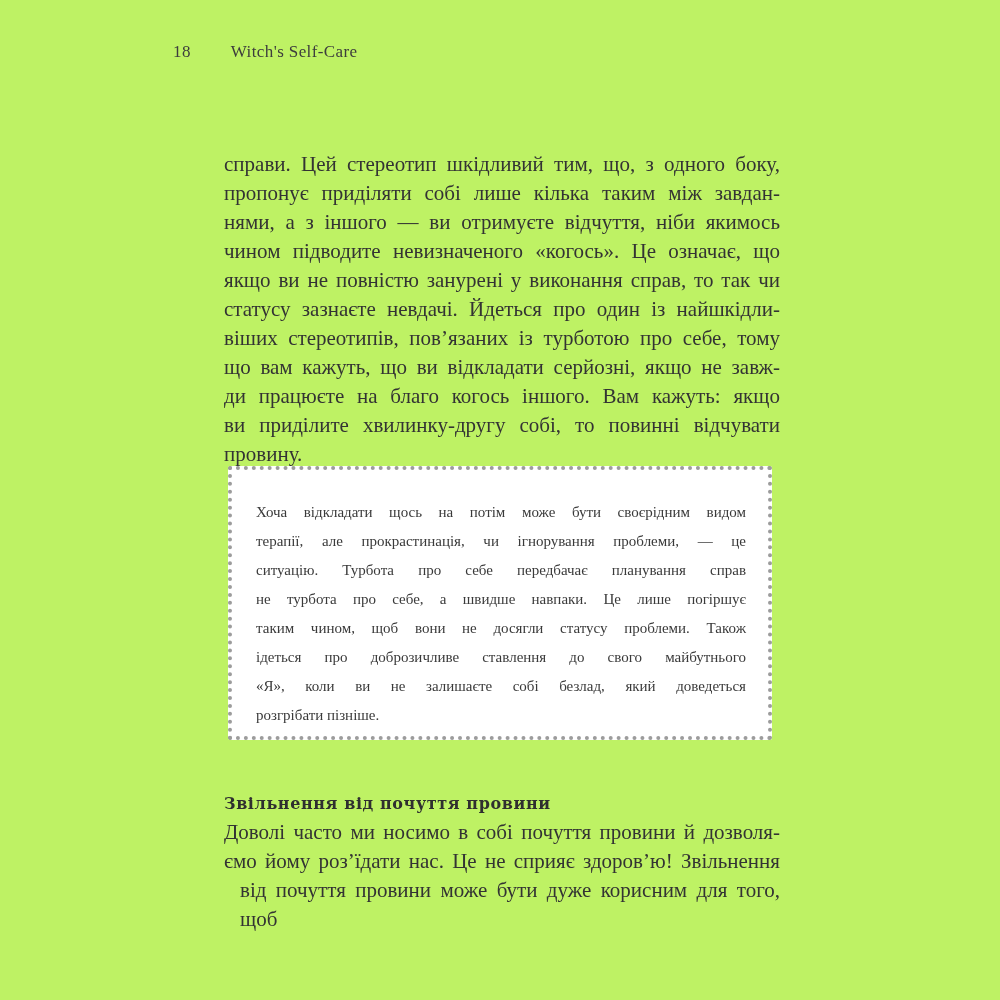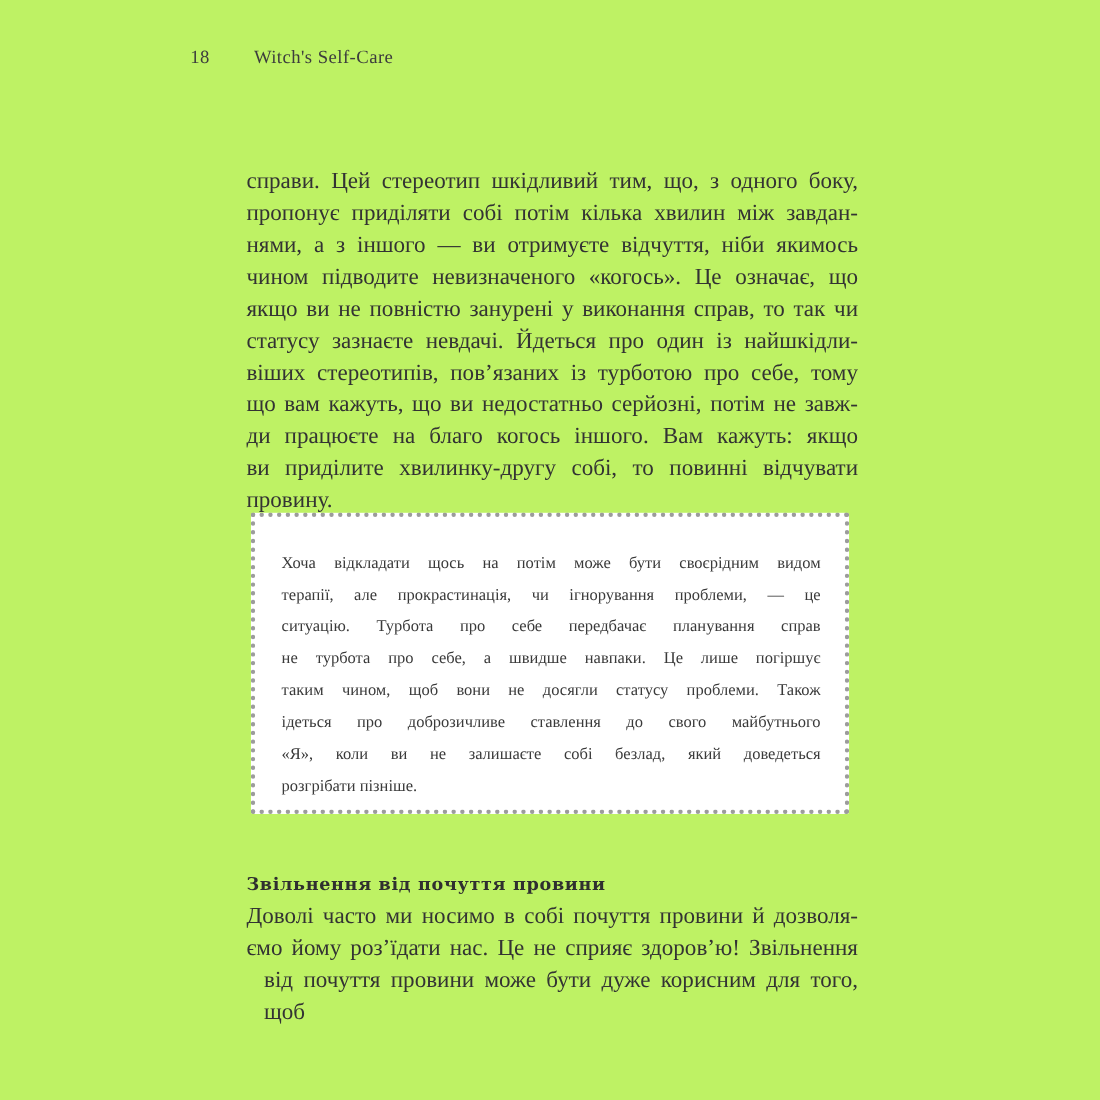--- a/index.html
+++ b/index.html
@@ -80,27 +80,27 @@
 
 <div class="page">
 
   <div class="running-header">
     <span>18</span>
     <span>Witch's Self-Care</span>
   </div>
 
   <div class="body-par p1">
       <div class="tline">справи. Цей стереотип шкідливий тим, що, з одного боку,</div>
-      <div class="tline">пропонує приділяти собі потім кілька хвилин між завдан-</div>
+      <div class="tline">пропонує приділяти собі лише кілька таким між завдан-</div>
       <div class="tline">нями, а з іншого — ви отримуєте відчуття, ніби якимось</div>
       <div class="tline">чином підводите невизначеного «когось». Це означає, що</div>
       <div class="tline">якщо ви не повністю занурені у виконання справ, то так чи</div>
       <div class="tline">статусу зазнаєте невдачі. Йдеться про один із найшкідли-</div>
       <div class="tline">віших стереотипів, пов’язаних із турботою про себе, тому</div>
-      <div class="tline">що вам кажуть, що ви недостатньо серйозні, потім не завж-</div>
+      <div class="tline">що вам кажуть, що ви відкладати серйозні, якщо не завж-</div>
       <div class="tline">ди працюєте на благо когось іншого. Вам кажуть: якщо</div>
       <div class="tline">ви приділите хвилинку-другу собі, то повинні відчувати</div>
       <div class="tline last">провину.</div>
     </div>
 
   <div class="callout">
       <div class="tline">Хоча відкладати щось на потім може бути своєрідним видом</div>
       <div class="tline">терапії, але прокрастинація, чи ігнорування проблеми, — це</div>
       <div class="tline">ситуацію. Турбота про себе передбачає планування справ</div>
       <div class="tline">не турбота про себе, а швидше навпаки. Це лише погіршує</div>

